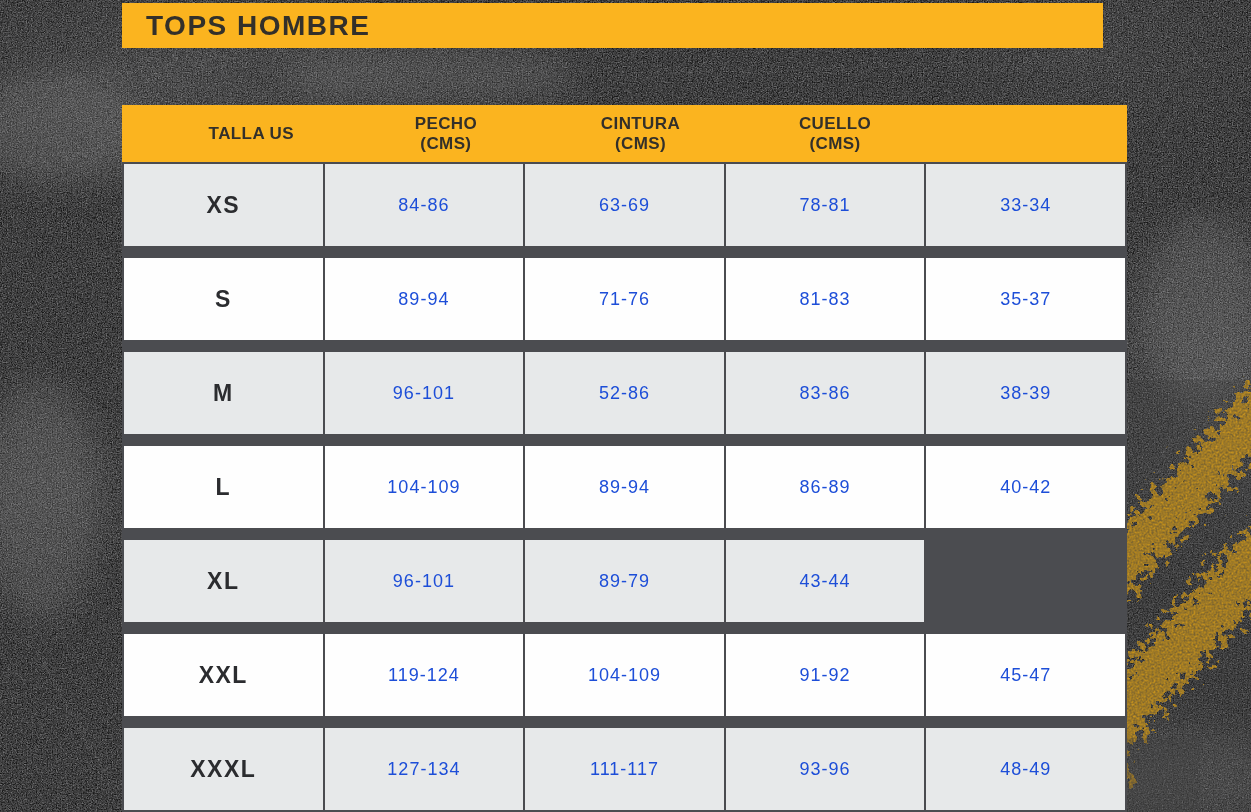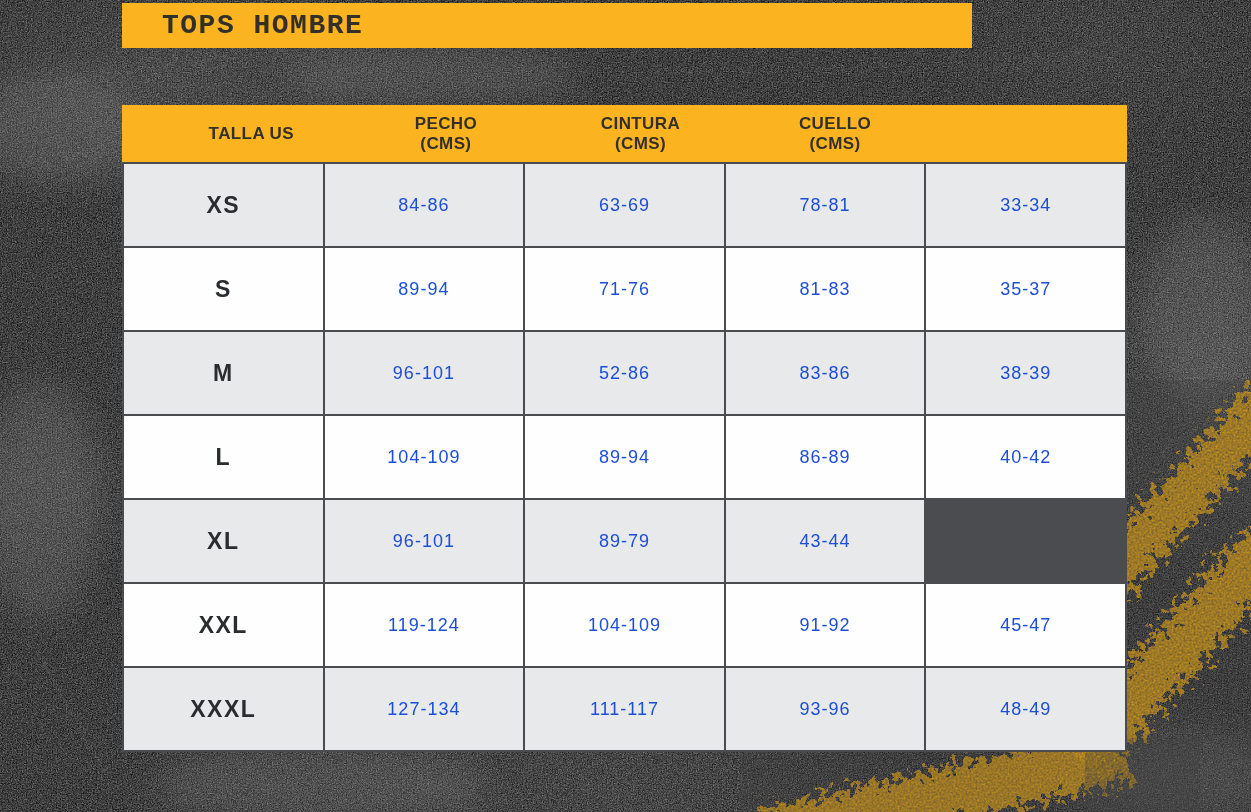--- a/index.html
+++ b/index.html
@@ -9,37 +9,37 @@
     background:
       radial-gradient(420px 200px at 14% 10%, rgba(130,130,130,.16), transparent 62%),
       radial-gradient(520px 220px at 50% 97%, rgba(140,140,140,.10), transparent 60%),
       radial-gradient(340px 300px at 98% 50%, rgba(150,150,150,.13), transparent 60%),
       radial-gradient(300px 180px at 88% 6%, rgba(95,95,95,.12), transparent 60%),
       radial-gradient(260px 140px at 4% 60%, rgba(110,110,110,.10), transparent 60%),
       #151515;
   }
   .bg-svg{position:absolute;left:0;top:0;}
   .banner{
-    position:absolute;left:122px;top:3px;width:850px;height:45px;
+    position:absolute;left:122px;top:3px;width:981px;height:45px;
     background:#FBB41F;display:flex;align-items:center;
-    padding-left:40px;box-sizing:border-box;font-family:Liberation Mono, monospace;
+    padding-left:24px;box-sizing:border-box;
   }
   .banner-text{font-size:28px;font-weight:bold;letter-spacing:1.5px;color:#33302A;}
   .size-table{position:absolute;left:122px;top:105px;width:1005px;}
   .thead{
     height:57px;background:#FBB41F;
     display:grid;grid-template-columns:repeat(5,1fr);align-items:center;padding-left:32px;
   }
   .th{
     text-align:center;font-weight:bold;font-size:17px;line-height:20px;
     color:#33302A;letter-spacing:.4px;
   }
   .th .l2:empty{display:none;}
   .tbody{
-    display:flex;flex-direction:column;gap:2px;
+    display:flex;flex-direction:column;gap:12px;
     background:#4B4C50;padding:2px;box-sizing:border-box;
   }
   .row{display:grid;grid-template-columns:repeat(5,1fr);gap:2px;}
   .cell{
     height:82px;display:flex;align-items:center;justify-content:center;
     font-size:18px;letter-spacing:1px;color:#1d4ed8;
   }
   .row.gray .cell{background:#E7E9EA;}
   .row.white .cell{background:#FEFEFE;}
   .cell.size{font-weight:bold;font-size:23px;color:#2B2C2F;letter-spacing:1.5px;}

